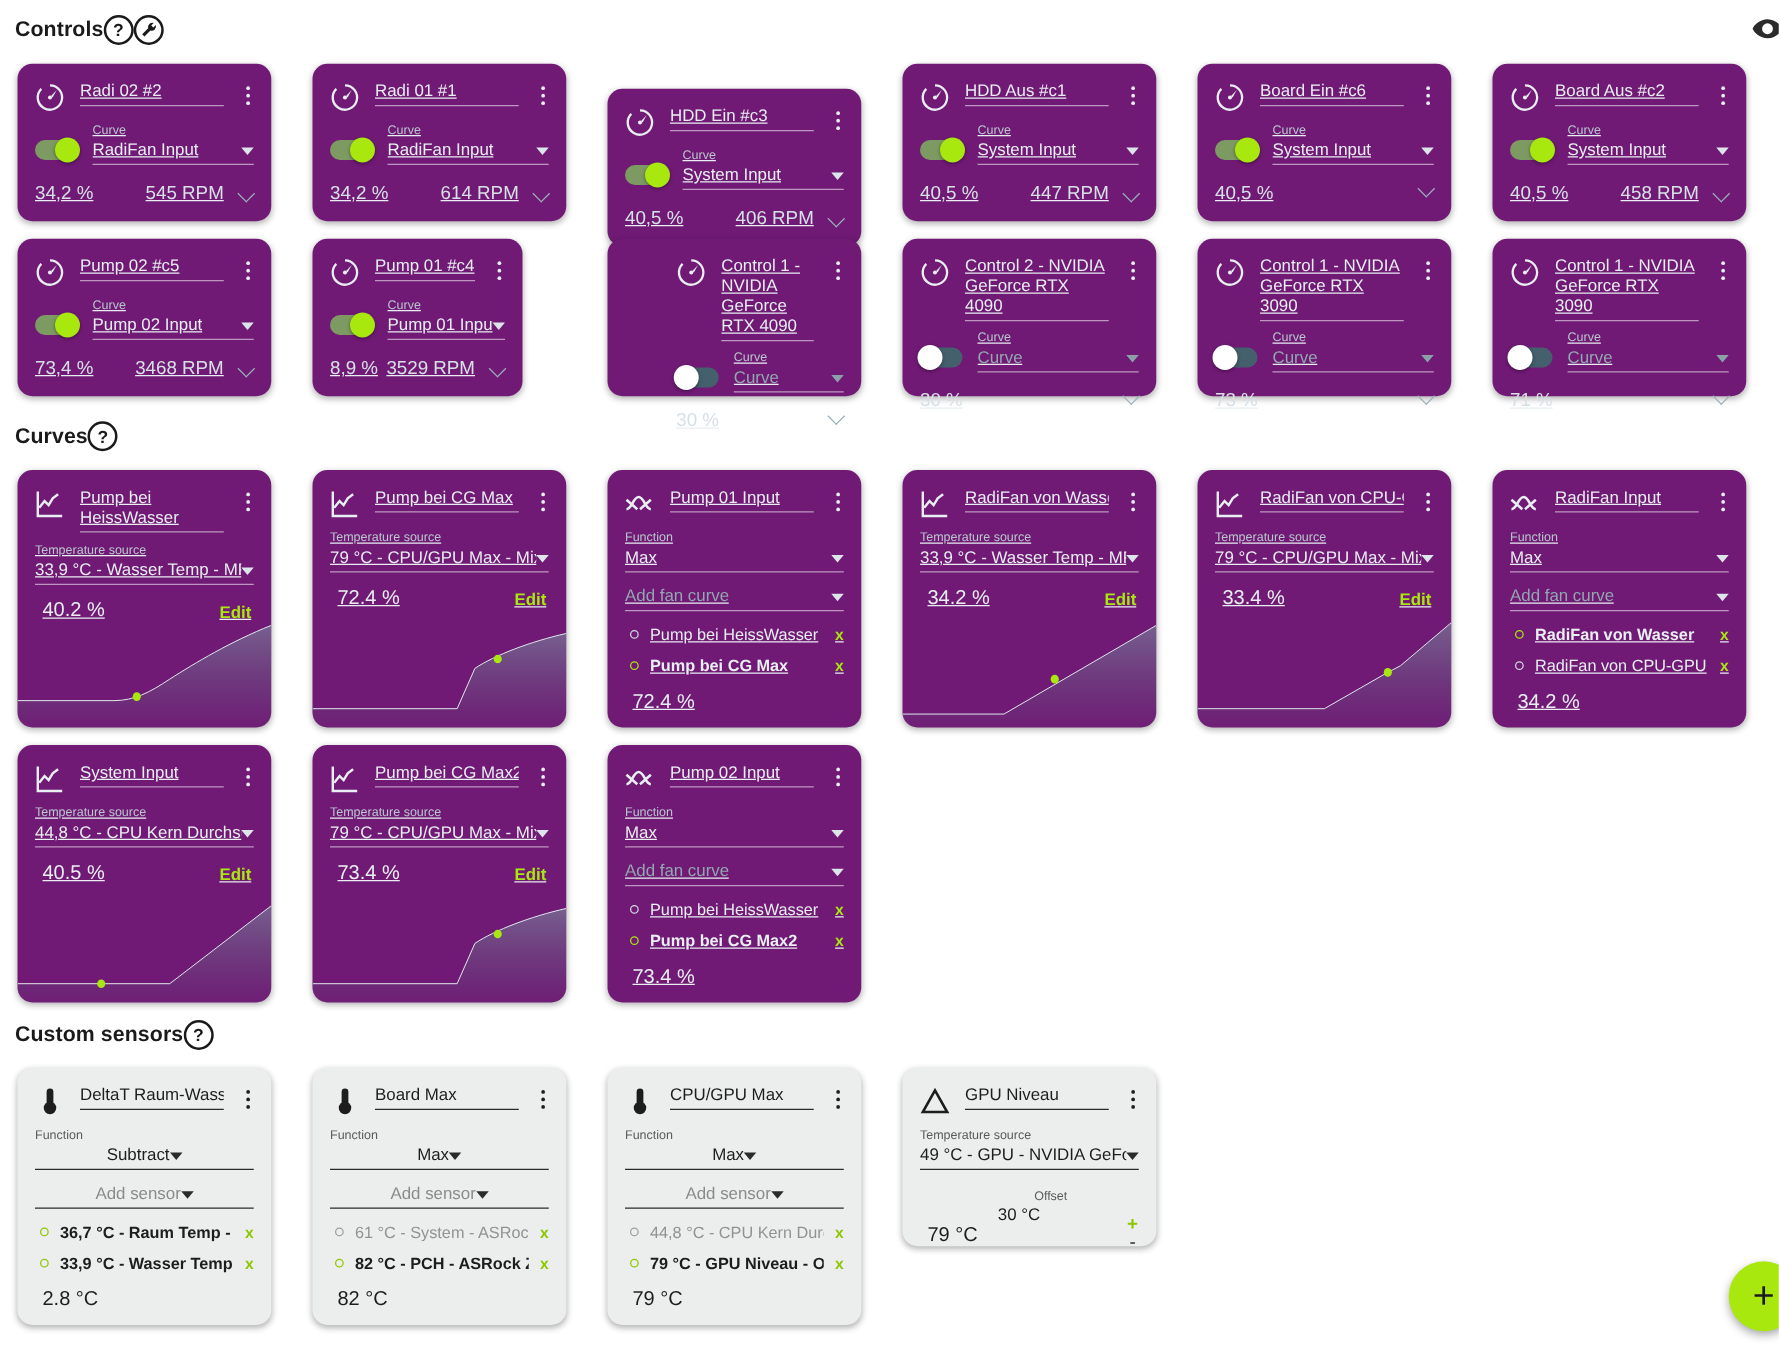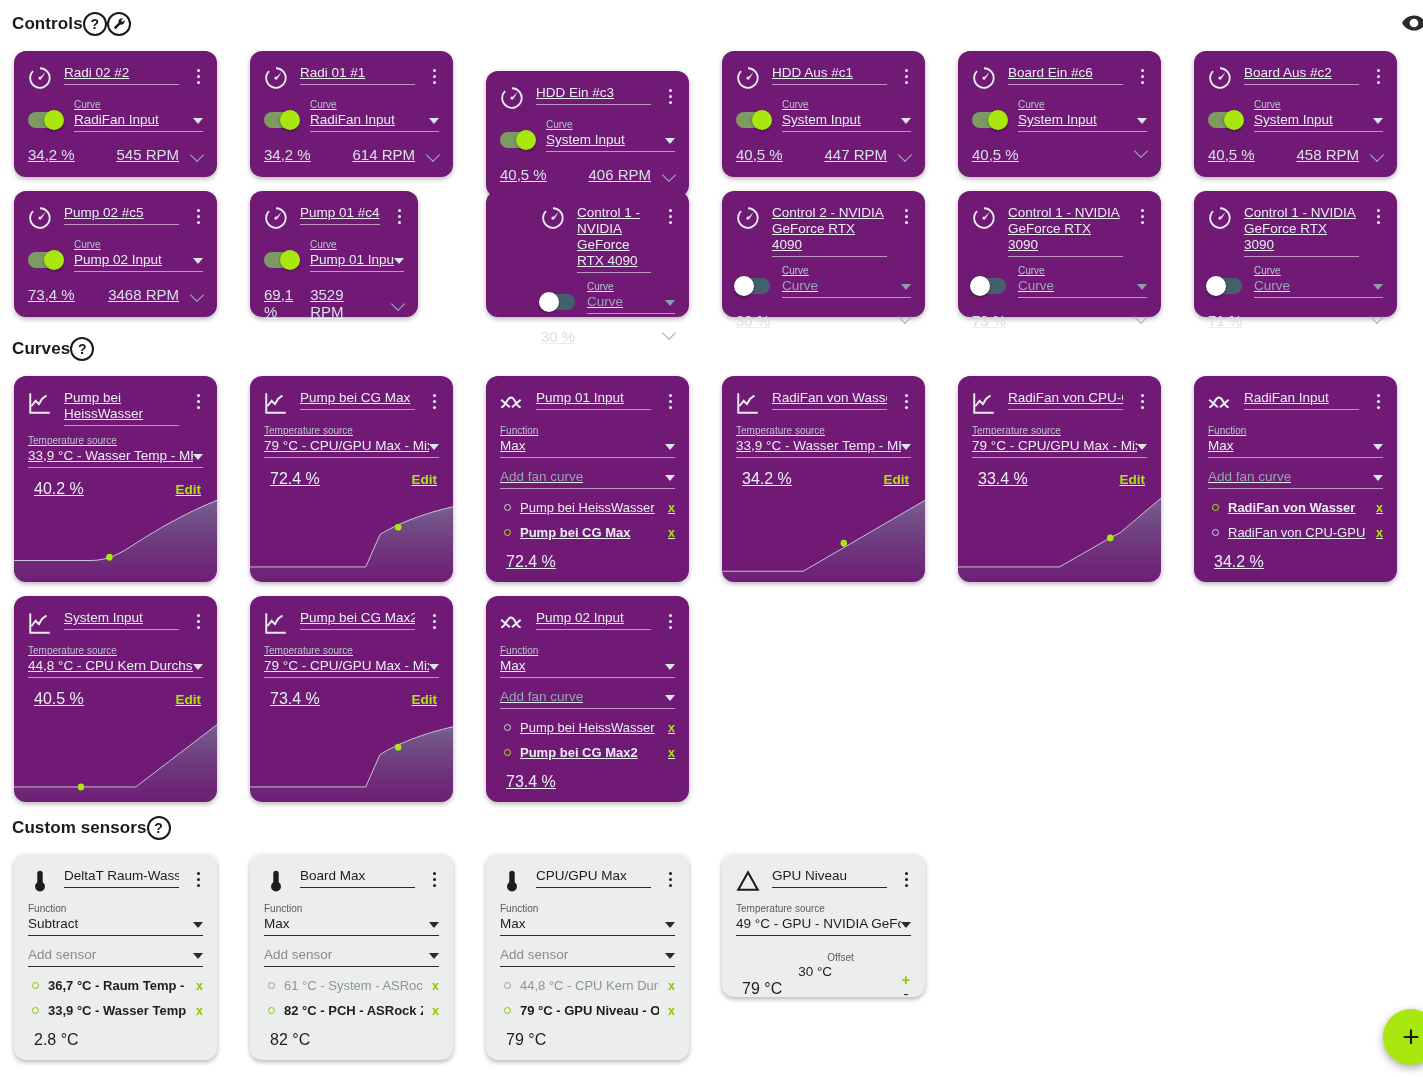--- a/index.html
+++ b/index.html
@@ -60,21 +60,21 @@
 
   
   .field { padding:0 14px; margin-top:9px; }
   .field-label { font-size:10px; color:#b9c6cd; line-height:12px; }
   .card.light .field-label { color:#5a5a5a; }
   .select {
     display:flex; align-items:flex-end; justify-content:space-between;
     border-bottom:1px solid rgba(255,255,255,.55);
     padding-bottom:3px; cursor:pointer;
   }
-  .card.light .select { border-bottom-color:#2a2a2a; }
+  .card.light .select { border-bottom-color:#2a2a2a;justify-content:center; }
   .select .val { font-size:13.5px; line-height:17px; white-space:nowrap; overflow:hidden; text-overflow:clip; }
   .select .val.ph { color:#93a7b0; }
   .card.light .select .val.ph { color:#8a8a8a; }
   .caret { width:0;height:0;border-left:5px solid transparent;border-right:5px solid transparent;border-top:6px solid #dce5e9; margin-bottom:4px; flex:0 0 10px;}
   .card.light .caret { border-top-color:#2a2a2a; }
   .caret.dim { border-top-color:#8ba0a9; }
 
   
   .toggle-row { display:flex; align-items:flex-end; gap:12px; padding:0 14px; margin-top:8px; }
   .toggle { width:34px; height:16px; border-radius:9px; position:relative; flex:0 0 34px; margin-bottom:4px; cursor:pointer;}
@@ -447,21 +447,21 @@
         </div>
       <div class="field">
         <div class="field-label">Curve</div>
         <div class="select">
           <span class="val ">Pump 01 Input</span>
           <span class="caret "></span>
         </div>
       </div>
     </div>
     <div class="ctrl-foot">
-      <span class="pct">69,1 %</span>
+      <span class="pct">8,9 %</span>
       <span class="right">
         <span class="rpm">3529 RPM</span>
         <span class="chev"></span>
       </span>
     </div>
     </div>
     <div class="card dark" style="position: absolute; left: 486px; top: 191px; width: 203px; height: 126px; padding-left: 41px;">
     <div class="card-head">
       <div class="card-ico">
           <svg width="26" height="26" viewBox="0 0 24 24">

